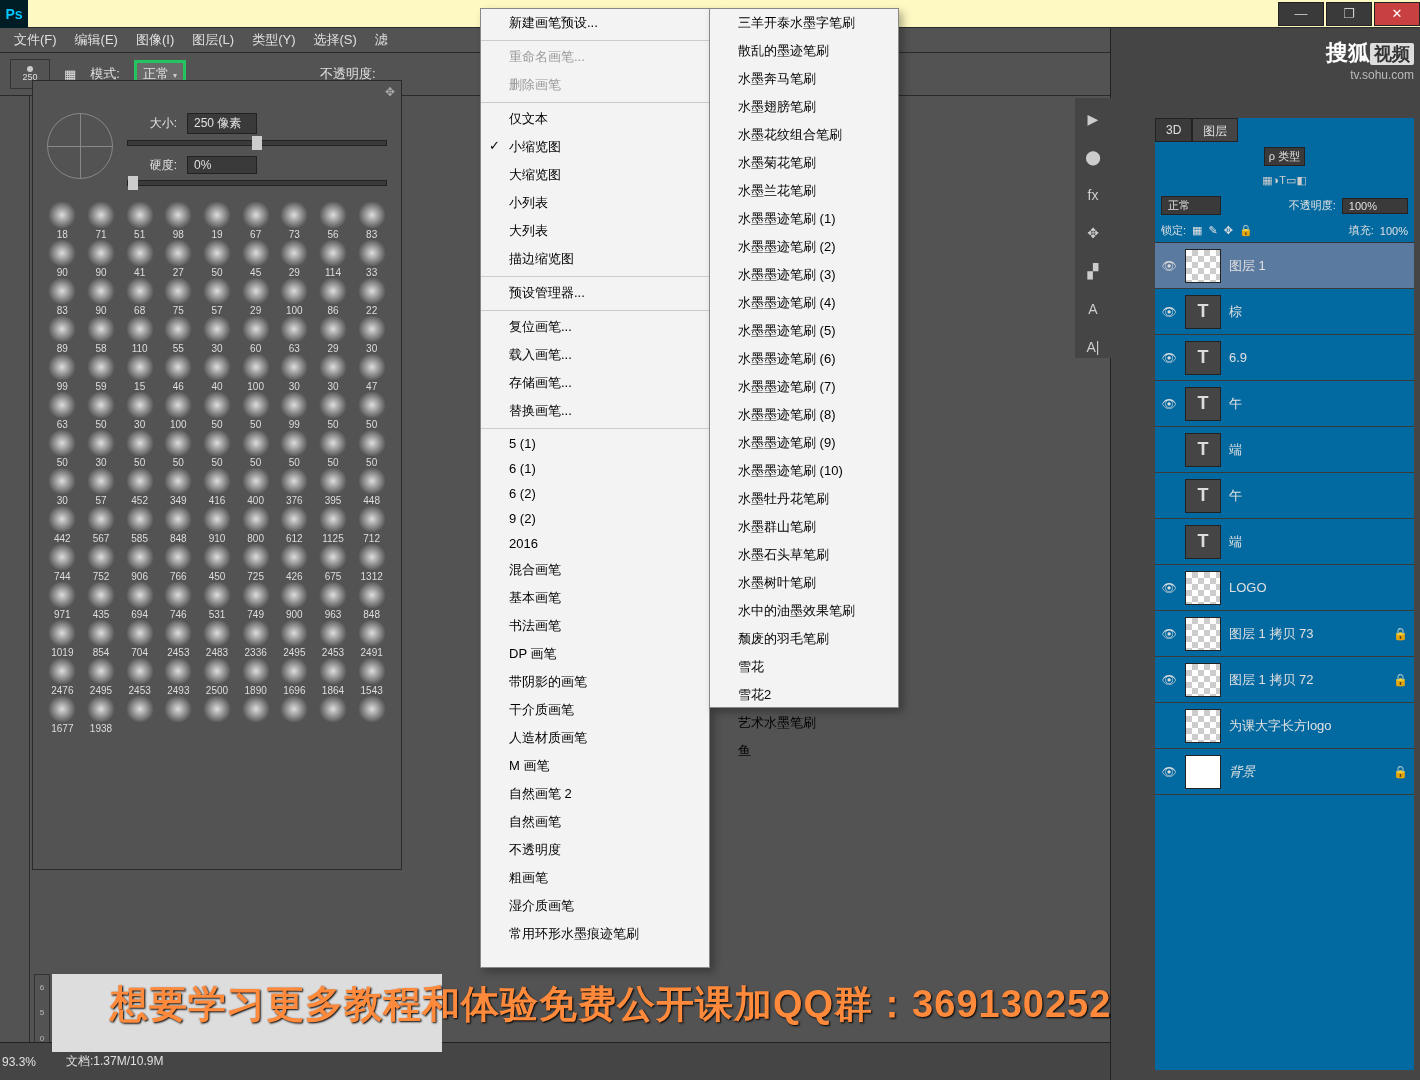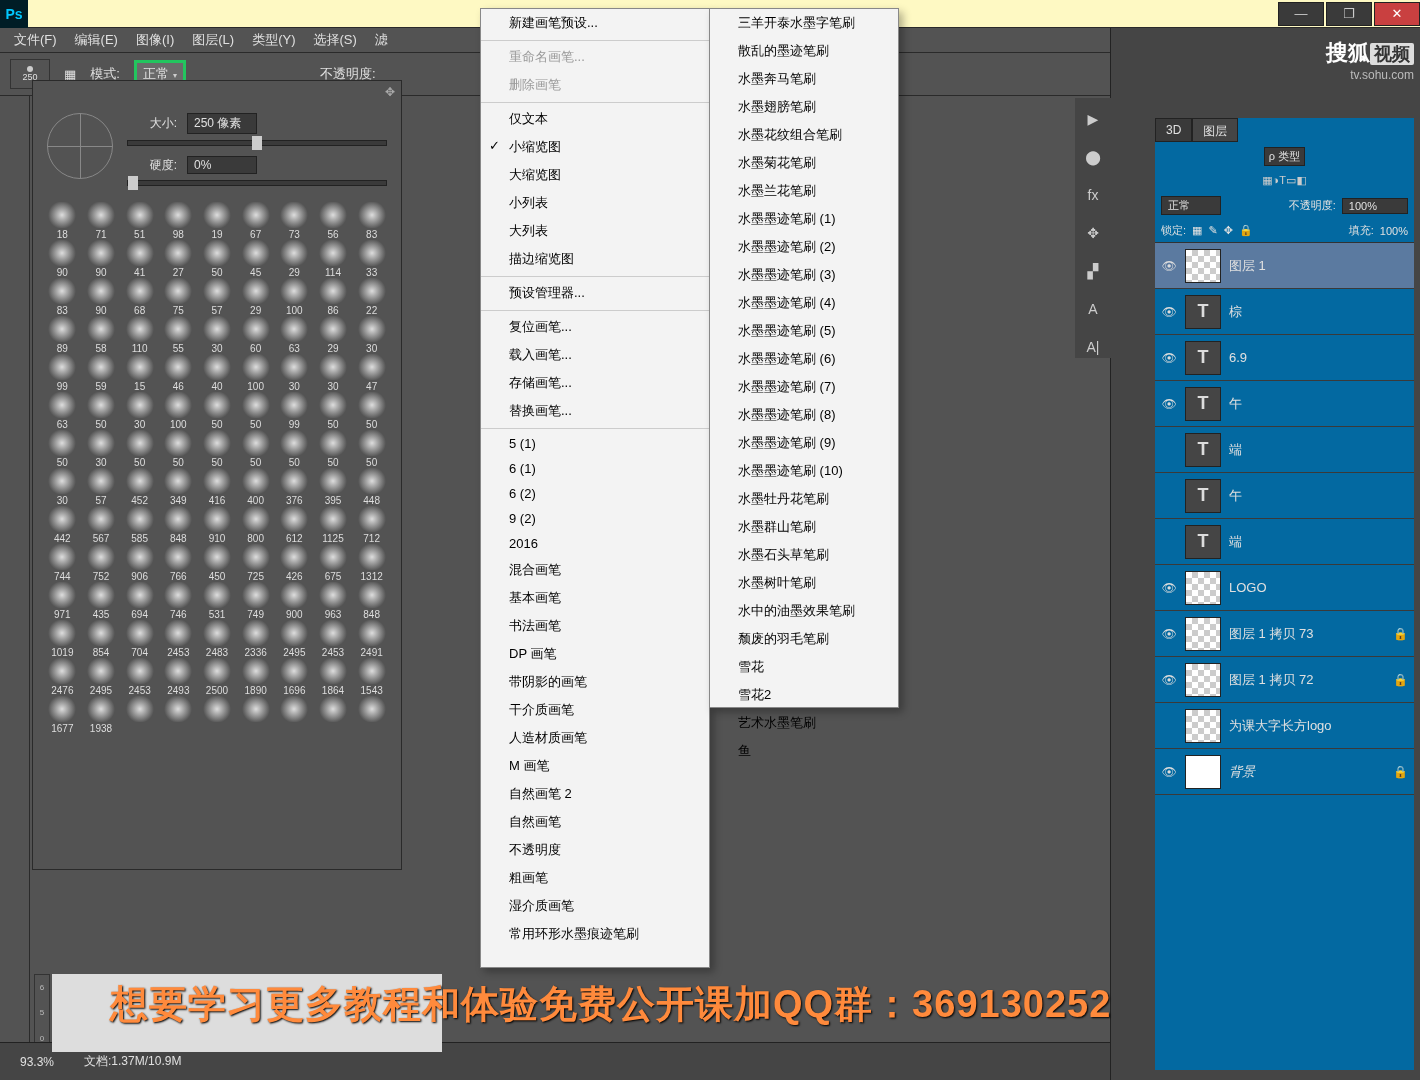--- a/index.html
+++ b/index.html
@@ -69,21 +69,21 @@
 .lyr { display:flex; align-items:center; height:46px; border-bottom:1px solid #3a3a3a; padding:0 6px; gap:8px; }
 .lyr.sel { background:#5b7aa0; }
 .eye { width:16px; text-align:center; color:#ddd; }
 .lthumb { width:36px; height:34px; background:#fff; border:1px solid #222; display:flex;align-items:center;justify-content:center;color:#333;font-size:10px; }
 .lthumb.t { background:#454545; color:#ddd; font-weight:bold; font-size:18px; }
 .lthumb.chk { background:repeating-conic-gradient(#ccc 0 25%,#fff 0 50%) 0 0/12px 12px; }
 .lname { flex:1; font-size:13px; }
 .lname.it { font-style:italic; }
 .lock { color:#ccc; }
 
-.statusbar { position:absolute; left:0; right:310px; bottom:0; height:38px; background:#454545; border-top:1px solid #222; display:flex; align-items:center; padding-left:20px; gap:30px; font-size:12px; }
+.statusbar { position:absolute; left:0; right:310px; bottom:0; height:38px; background:#454545; border-top:1px solid #222; display:flex; align-items:center; padding-left:2px; gap:30px; font-size:12px; }
 
 .overlay-text { position:absolute; left:110px; bottom:50px; font-size:38px; font-weight:bold; color:#ff8a3c; text-shadow:1px 1px 2px #000; z-index:30; letter-spacing:1px; white-space:nowrap; }
 
 .toolbar { position:absolute; left:0; top:96px; width:30px; bottom:22px; background:#535353; border-right:1px solid #2a2a2a; }
 .pattern { position:absolute; left:52px; bottom:28px; width:390px; height:78px; background:#ddd; z-index:1; }
 .ruler { position:absolute; left:34px; bottom:28px; width:16px; height:78px; background:#535353; border:1px solid #333; font-size:8px; color:#bbb; display:flex; flex-direction:column; justify-content:space-around; align-items:center; }
 </style>
 </head>
 <body>
 

